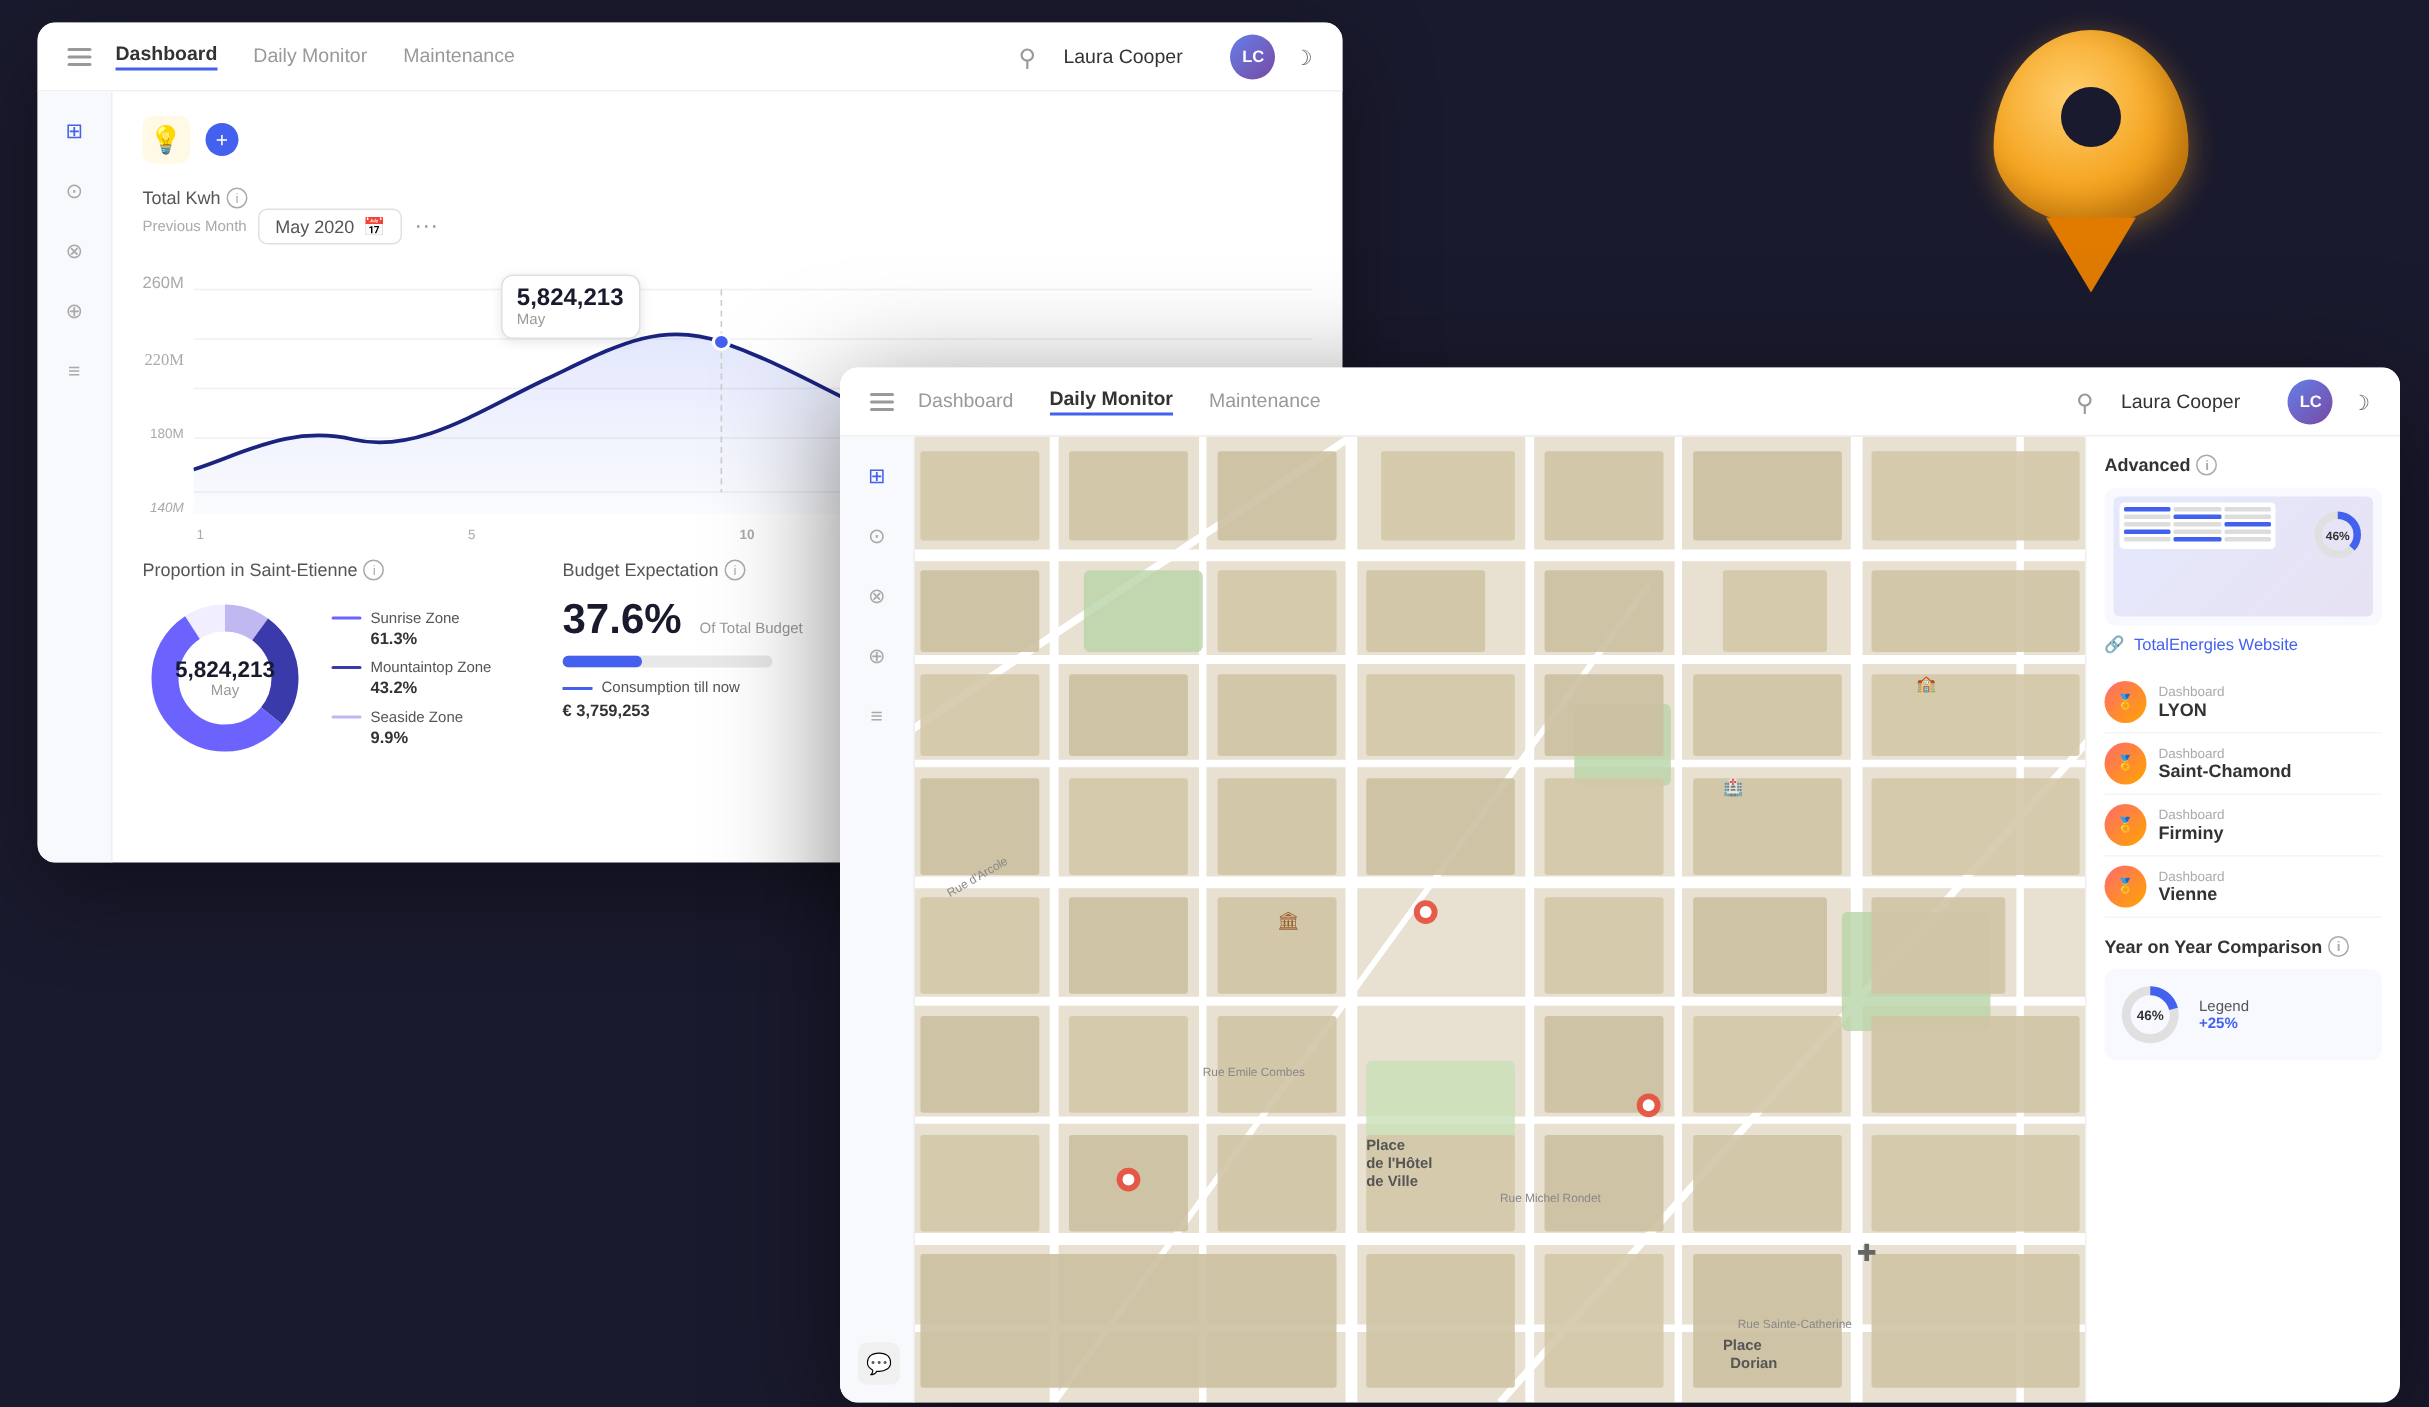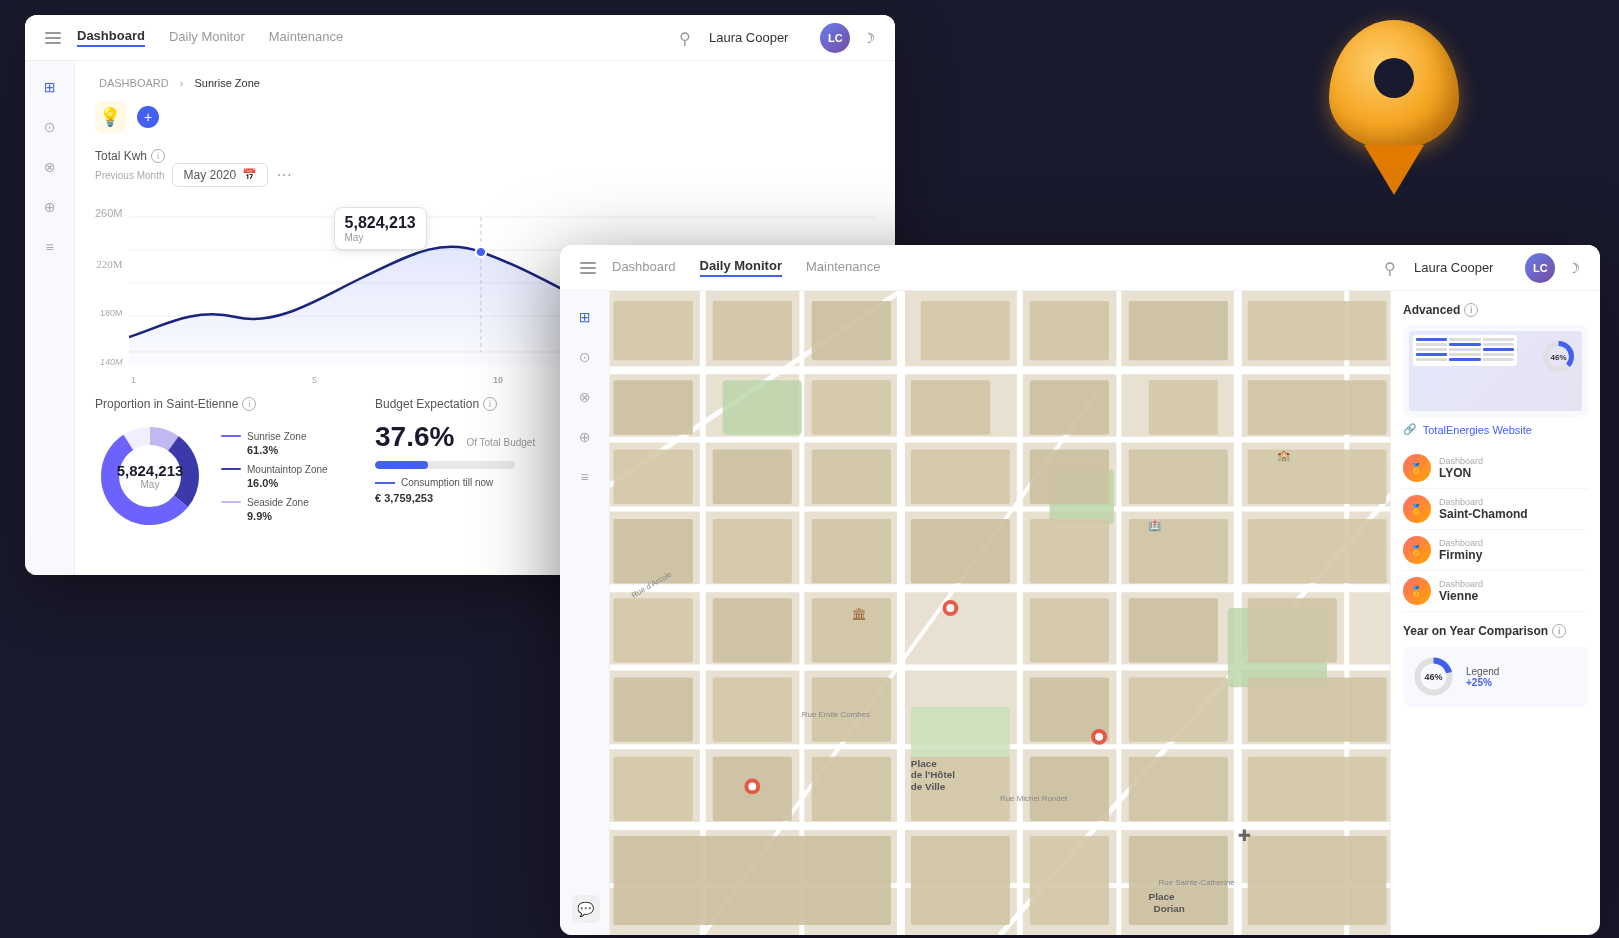--- a/index.html
+++ b/index.html
@@ -669,25 +669,20 @@
 
   <div class="sidebar">
     <div class="sidebar-icon active">⊞</div>
     <div class="sidebar-icon">⊙</div>
     <div class="sidebar-icon">⊗</div>
     <div class="sidebar-icon">⊕</div>
     <div class="sidebar-icon">≡</div>
   </div>
 
   <div class="main-content">
-    <div class="breadcrumb">
-      <span>DASHBOARD</span>
-      <span>›</span>
-      <span class="active">Sunrise Zone</span>
-    </div>
 
     <div class="page-title-row">
       <div class="page-title-icon">💡</div>
       <div class="add-btn">+</div>
     </div>
 
     <div class="chart-section">
       <div class="chart-header">
         <div class="total-kwh-label">
           <span>Total Kwh</span>
@@ -778,21 +773,21 @@
                   <div class="legend-line" style="background:#6c63ff;"></div>
                   <span class="legend-name">Sunrise Zone</span>
                 </div>
               <span class="legend-pct">61.3%</span>
             </div>
             <div class="legend-item">
               <div class="legend-row">
                   <div class="legend-line" style="background:#3a3aaa;"></div>
                   <span class="legend-name">Mountaintop Zone</span>
                 </div>
-              <span class="legend-pct">16.0%</span>
+              <span class="legend-pct">43.2%</span>
             </div>
             <div class="legend-item">
               <div class="legend-row">
                   <div class="legend-line" style="background:#c0b8f0;"></div>
                   <span class="legend-name">Seaside Zone</span>
                 </div>
               <span class="legend-pct">9.9%</span>
             </div>
           </div>
         </div>

